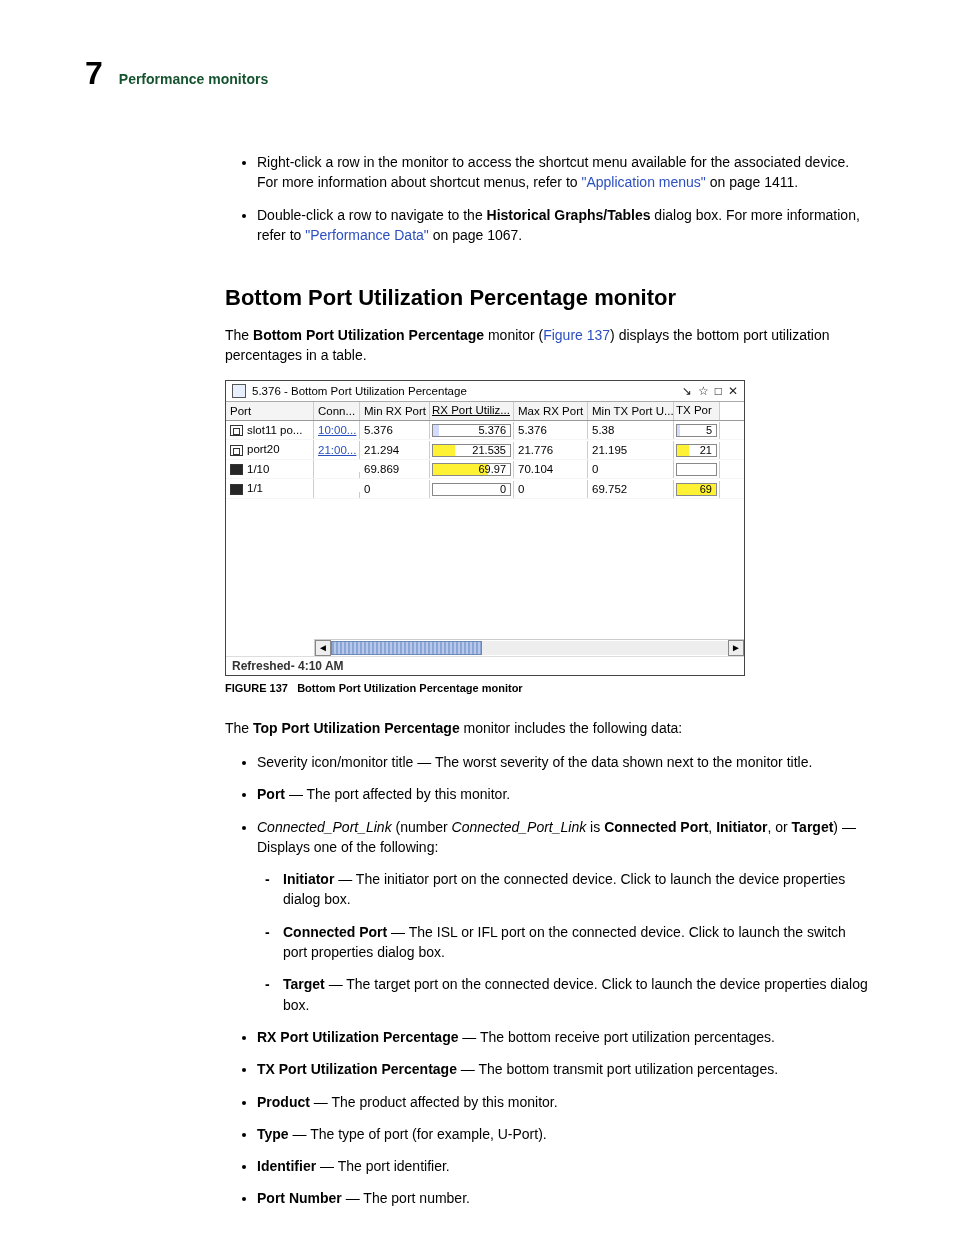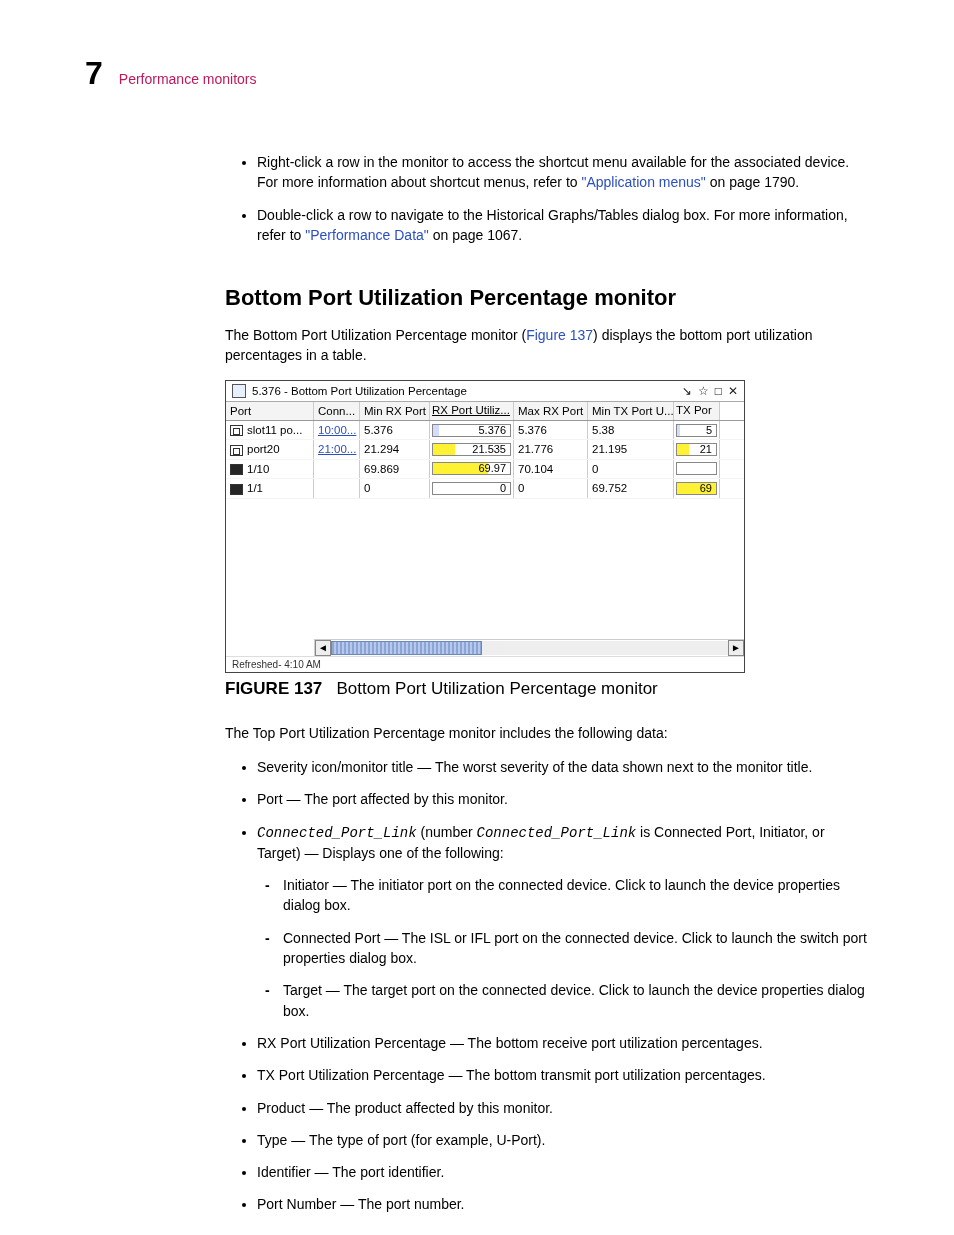--- a/index.html
+++ b/index.html
@@ -20,21 +20,22 @@
     align-items: baseline;
     gap: 16px;
     margin-bottom: 60px;
   }
   .chapter-num {
     font-size: 32px;
     font-weight: bold;
   }
   .header-text {
     font-size: 14px;
-    color: #be185d;
+    color: #14532d;
+    font-weight: bold;
   }
   .h3 {
     font-family: Georgia, 'Times New Roman', serif;
     font-style: italic;
     font-weight: bold;
     font-size: 19px;
     margin: 0 0 18px 0;
   }
   .h2 {
     font-size: 22px;
@@ -71,28 +72,27 @@
     color: #000;
   }
   .para {
     line-height: 1.45;
     margin: 10px 0 14px 0;
   }
   .link {
     color: #2c4fbf;
   }
   .bold {
-    font-weight: normal;
+    font-weight: bold;
   }
   .italic {
     font-style: italic;
-    font-family: Liberation Mono, monospace;
   }
   .fig-caption {
-    font-size: 17px;
+    font-size: 11px;
     margin-top: 6px;
     margin-bottom: 24px;
   }
   .fig-caption .fig-label {
     font-weight: 700;
   }
   
   .monitor {
     border: 1px solid #444;
     width: 518px;
@@ -131,20 +131,21 @@
   }
   .monitor-header-row, .monitor-row {
     display: flex;
     align-items: stretch;
   }
   .monitor-header-row {
     border-bottom: 1px solid #999;
   }
   .monitor-row {
     border-bottom: 1px solid #f5f5f5;
+    align-items: flex-end;
   }
   .hc, .dc {
     padding: 3px 4px;
     border-right: 1px solid #ccc;
     white-space: nowrap;
     overflow: hidden;
     box-sizing: border-box;
   }
   .hc { background: #f4f4f4; }
   .c-port  { width: 88px; }
@@ -234,43 +235,44 @@
     left: 0;
     top: 0;
     bottom: 0;
     width: 38%;
     background: repeating-linear-gradient(90deg,#8aa6d6 0 2px,#b8c8ea 2px 4px);
     border: 1px solid #6b88bb;
     box-sizing: border-box;
   }
   .monitor-footer {
     padding: 2px 6px;
-    font-size: 10px;
+    font-size: 12px;
     color: #333;
     border-top: 1px solid #ddd;
+    font-weight: bold;
   }
   .scrollbar-area {
     display: flex;
   }
   .scrollbar-area .c-port { border-right: 1px solid #ccc; }
 </style>
 </head>
 <body>
 
 <div class="page">
   <div class="header-row">
     <span class="chapter-num">7</span>
     <span class="header-text">Performance monitors</span>
   </div>
 
   <div class="content">
 
     <ul class="bullets">
       <li>
-        <span>Right-click a row in the monitor to access the shortcut menu available for the associated device. For more information about shortcut menus, refer to </span><span class="link">"Application menus"</span><span> on page 1790.</span>
+        <span>Right-click a row in the monitor to access the shortcut menu available for the associated device. For more information about shortcut menus, refer to </span><span class="link">"Application menus"</span><span> on page 1411.</span>
       </li>
       <li>
         <span>Double-click a row to navigate to the </span><span class="bold">Historical Graphs/Tables</span><span> dialog box. For more information, refer to </span><span class="link">"Performance Data"</span><span> on page 1067.</span>
       </li>
     </ul>
 
     <div class="h2">Bottom Port Utilization Percentage monitor</div>
 
     <div class="para">
       <span>The </span><span class="bold">Bottom Port Utilization Percentage</span><span> monitor (</span><span class="link">Figure 137</span><span>) displays the bottom port utilization percentages in a table.</span>

